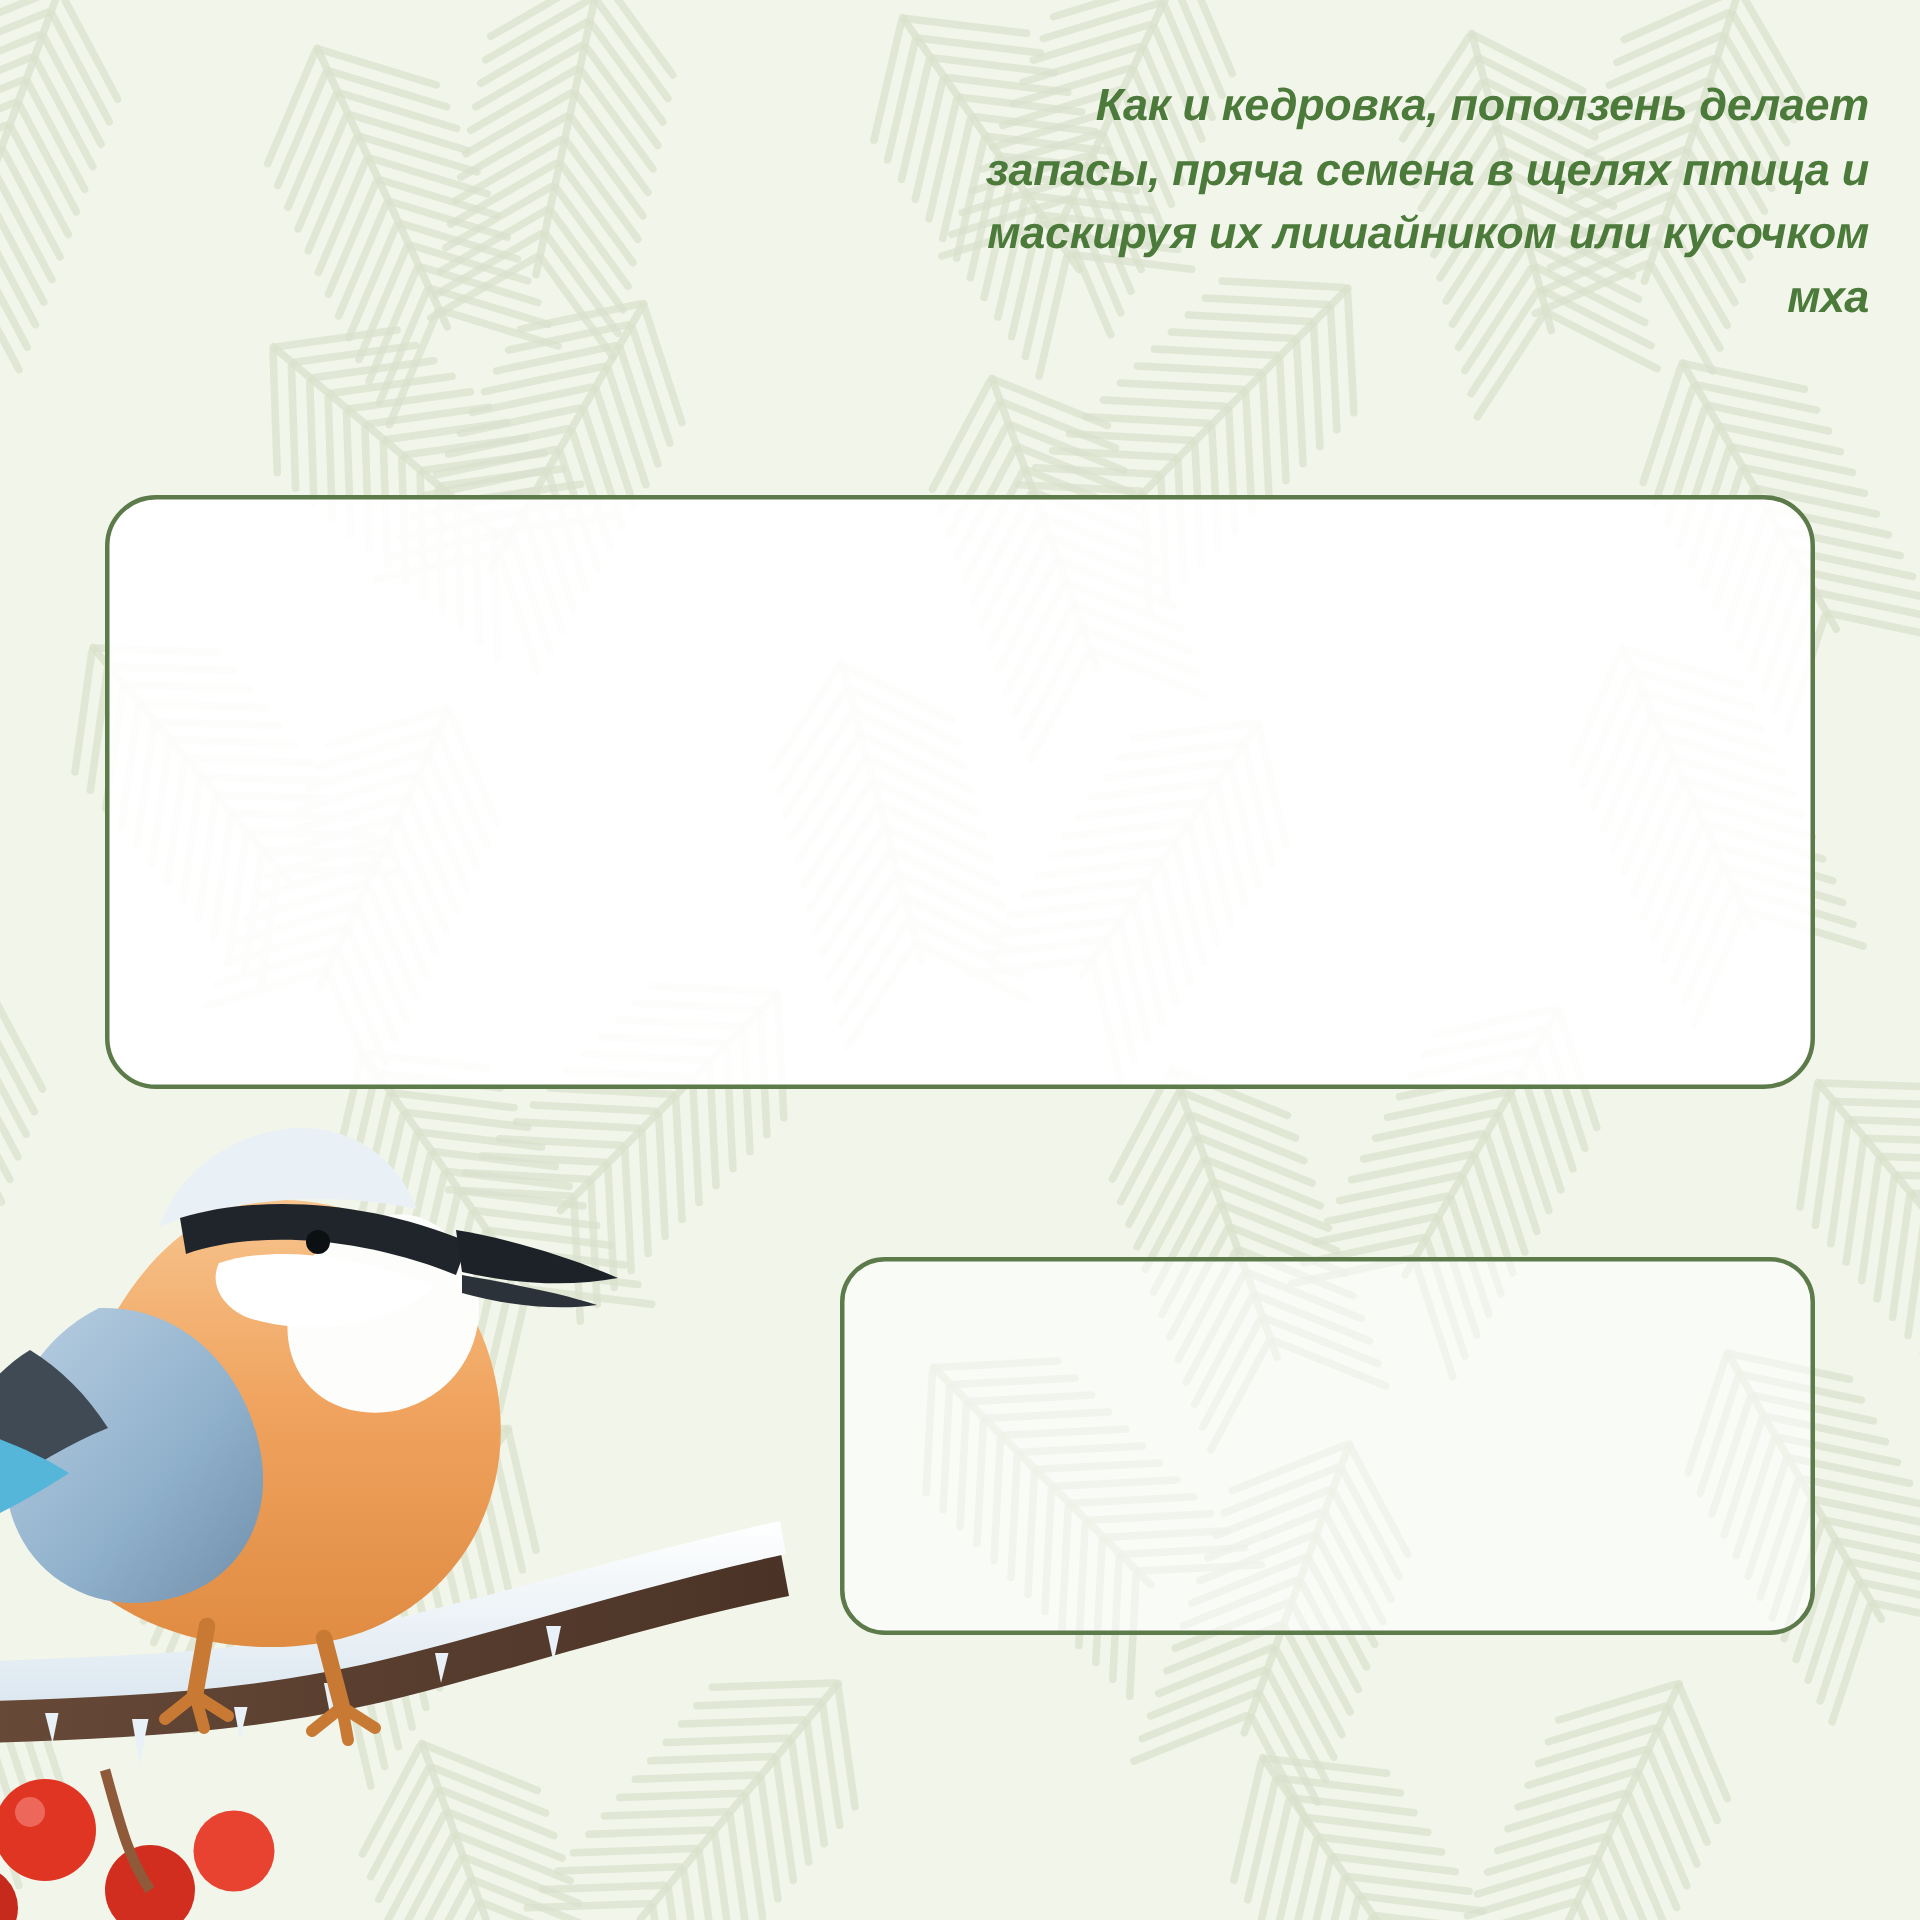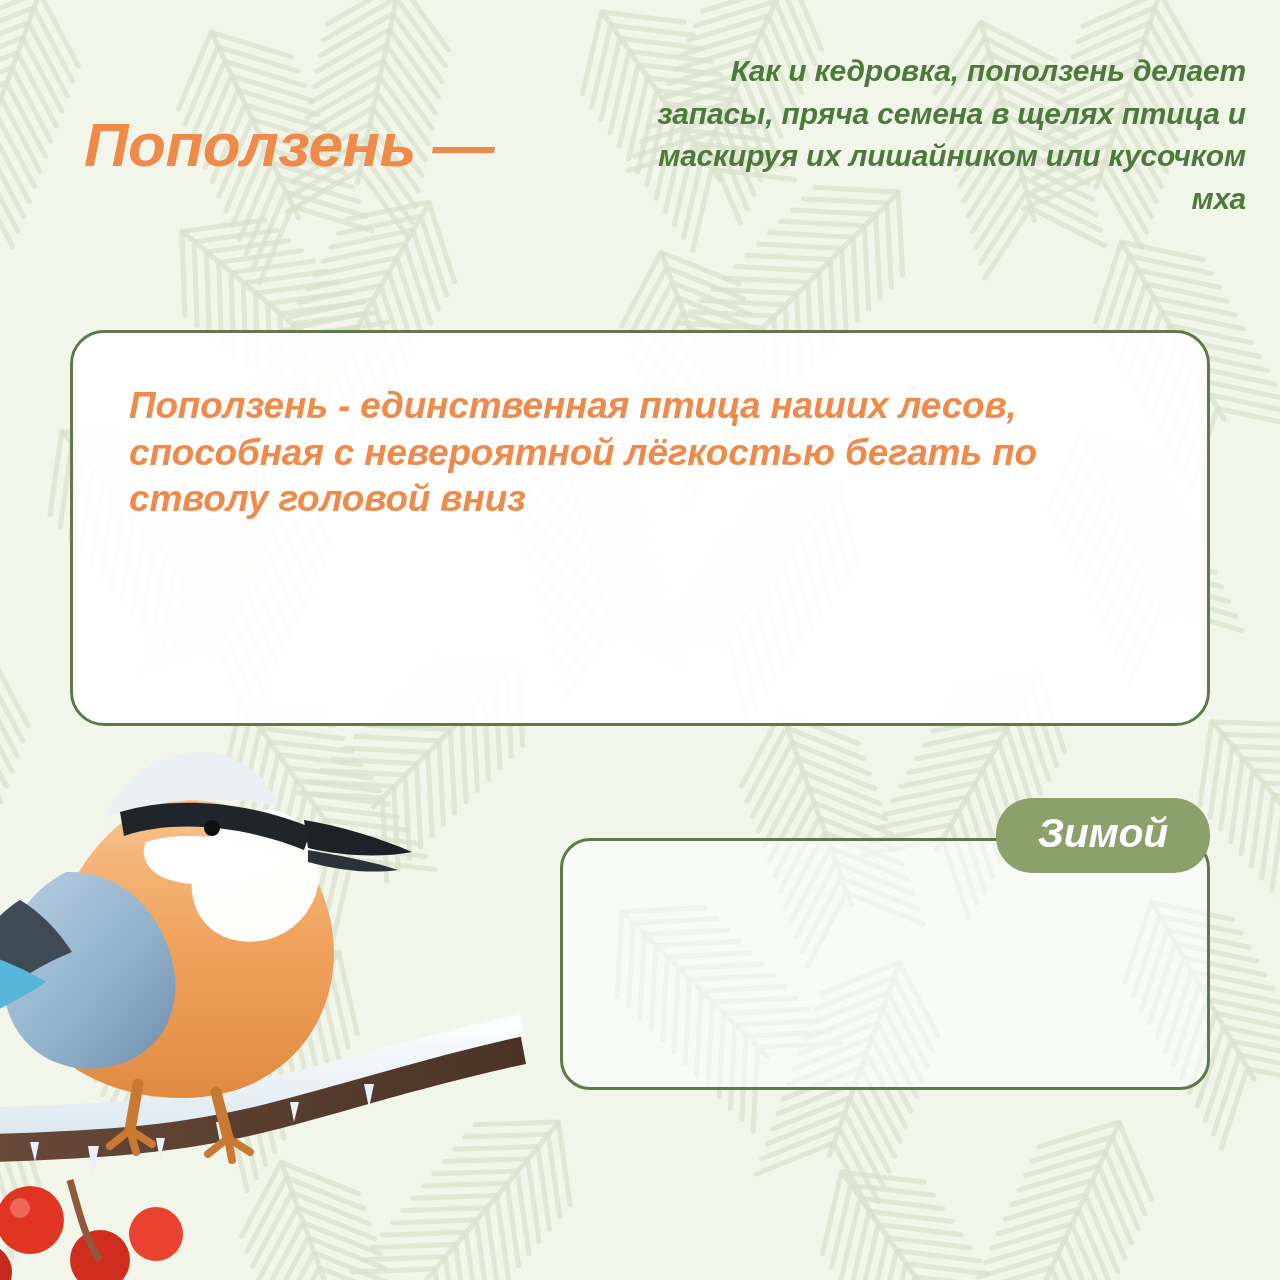--- a/index.html
+++ b/index.html
@@ -1059,30 +1059,27 @@
         <i style="left:0;top:128px;transform:rotate(138deg);"></i>
         <i style="left:0;top:144px;transform:rotate(42deg);"></i>
         <i style="left:0;top:144px;transform:rotate(138deg);"></i>
         <i style="left:0;top:160px;transform:rotate(42deg);"></i>
         <i style="left:0;top:160px;transform:rotate(138deg);"></i>
         <i style="left:0;top:176px;transform:rotate(138deg);"></i>
       </div>
     </div>
 
   <div class="title-block">
-    <div class="title-main">Поползень —</div>
   </div>
 
   <div class="card">
-    <p class="lead">Поползень - единственная птица наших лесов, способная с невероятной лёгкостью бегать по стволу головой вниз</p>
   </div>
 
   <div class="winter-card"></div>
   <div class="winter-text">Как и кедровка, поползень делает запасы, пряча семена в щелях птица и маскируя их лишайником или кусочком мха</div>
-  <div class="winter-badge">Зимой</div>
 
   <div class="bird-art">
     <svg width="640" height="620" viewBox="0 0 640 620" xmlns="http://www.w3.org/2000/svg">
       <defs>
         <linearGradient id="bodyG" x1="0" y1="0" x2="0" y2="1">
           <stop offset="0%" stop-color="#f7c48e"></stop>
           <stop offset="45%" stop-color="#f0a45f"></stop>
           <stop offset="100%" stop-color="#e08b42"></stop>
         </linearGradient>
         <linearGradient id="wingG" x1="0" y1="0" x2="1" y2="1">

